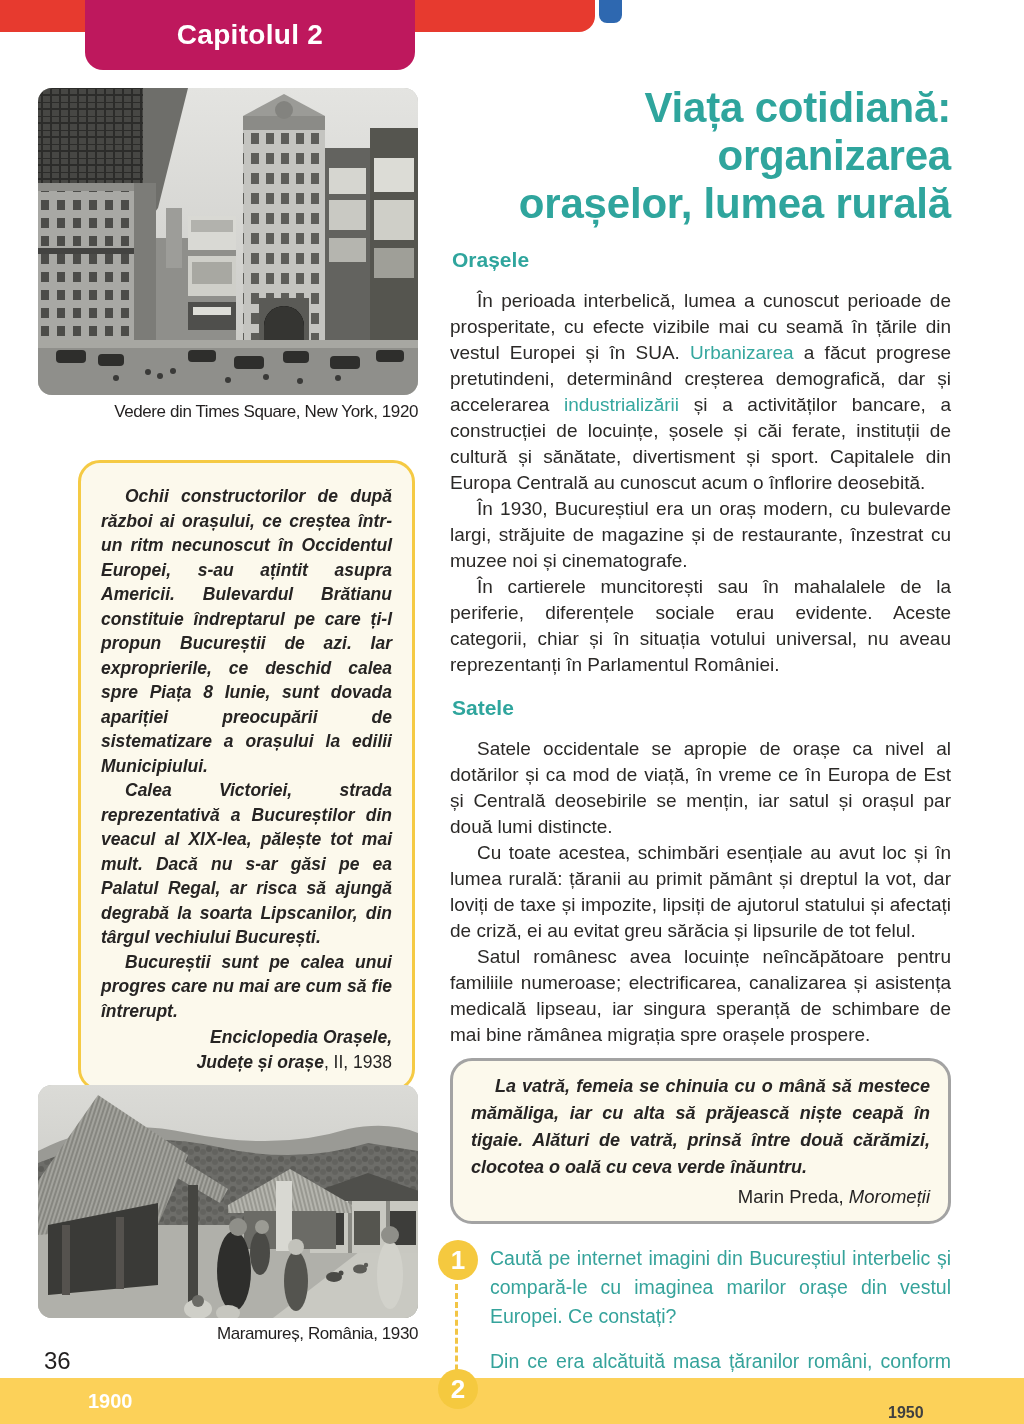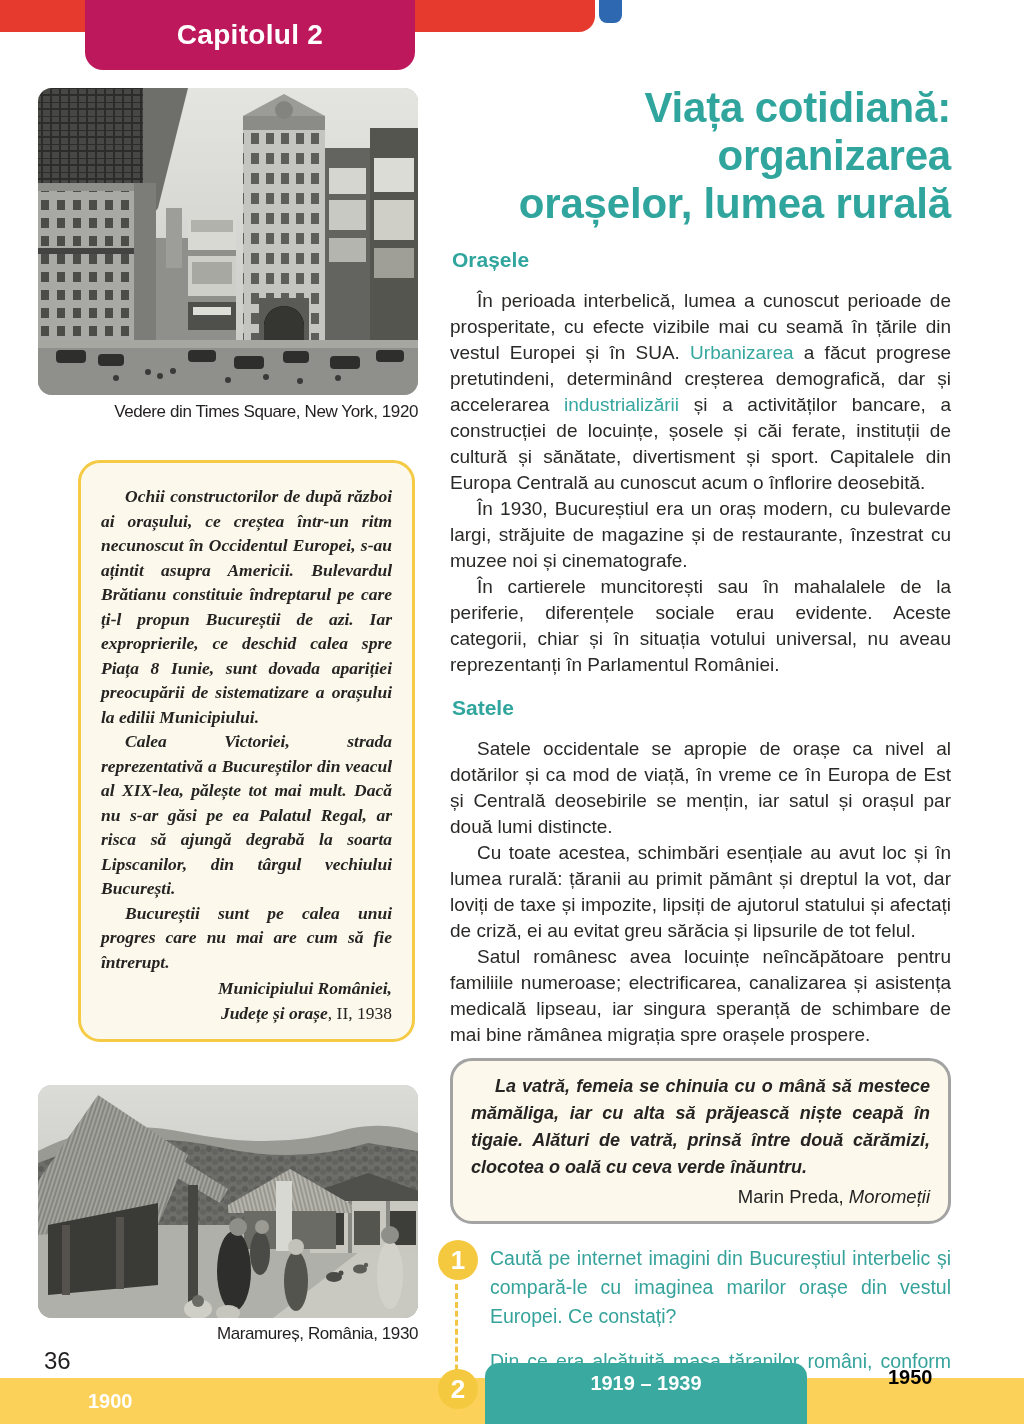--- a/index.html
+++ b/index.html
@@ -20,21 +20,21 @@
   .photo { position:absolute; left:38px; width:380px; border-radius:14px; overflow:hidden; background:#bdbdb9; }
   .photo svg { display:block; }
   #photo-city { top:88px; height:307px; }
   #photo-village { top:1085px; height:233px; }
   .caption { position:absolute; left:38px; width:380px; text-align:right;
     font-size:17px; font-weight:normal; letter-spacing:-0.4px; color:#221f1f; }
   #caption-city { top:402px; }
   #caption-village { top:1324px; }
   .quote-box-left { position:absolute; left:78px; top:460px; width:337px;
     background:#fcf9ec; border:3px solid #f5ca44; border-radius:22px;
-    padding:21px 20px 14px 20px;font-family:Liberation Serif, serif; }
+    padding:21px 20px 14px 20px; }
   .quote-box-left p { font-style:italic; font-weight:600; font-size:17.5px; line-height:24.5px;
     text-align:justify; text-indent:24px; color:#262423; }
   .quote-source { margin-top:2px; text-align:right; font-size:17.5px; line-height:24.5px; color:#262423; }
   .quote-source .it { font-style:italic; font-weight:600; }
   .quote-source .rm { font-style:normal; font-weight:normal; }
   
   .right-col { position:absolute; left:450px; top:84px; width:501px; }
   .lesson-title { text-align:right; color:#2fa59d; font-weight:bold;
     font-size:42px; line-height:48px; margin-bottom:18px; letter-spacing:-0.2px; }
   .section-heading { color:#2fa59d; font-weight:bold; font-size:21px; line-height:28px; margin:0 0 14px 2px; }
@@ -55,21 +55,21 @@
   .q-circle { position:absolute; left:-12px; width:40px; height:40px; border-radius:50%;
     background:#f5c93f; color:#fff; font-size:26px; font-weight:bold;
     display:flex; align-items:center; justify-content:center; z-index:2; }
   .question:nth-child(2) .q-circle { top:-4px; }
   .question:nth-child(3) .q-circle { top:22px; }
   .q-text { color:#35a39b; font-size:19.5px; line-height:29px; text-align:justify; }
   
   .page-number { position:absolute; left:44px; top:1347px; font-size:24px; color:#221f1f; }
   .yellow-bar { position:absolute; left:0; bottom:0; width:1024px; height:46px; background:#fcd159; }
   .tl-start { position:absolute; left:88px; top:1390px; color:#fff; font-weight:bold; font-size:20px; z-index:3; }
-  .tl-end { position:absolute; left:888px; top:1366px; color:#000000; font-weight:bold; font-size:20px; z-index:3; }
+  .tl-end { position:absolute; left:888px; top:1404px; color:#404040; font-weight:bold; font-size:16px; z-index:3; }
   .tl-range-box { position:absolute; left:485px; top:1363px; width:322px; height:61px;
     background:#3aa9a0; border-radius:14px 14px 0 0; z-index:2;
     display:flex; justify-content:center; }
   .tl-range-box span { color:#fff; font-weight:bold; font-size:20px; margin-top:9px; }
 </style>
 </head>
 <body>
 
 <div class="page">
 
@@ -159,21 +159,21 @@
       </g>
     </svg>
   </div>
   <div class="caption" id="caption-city">Vedere din Times Square, New York, 1920</div>
 
   <div class="quote-box-left">
     <p>Ochii constructorilor de după război ai orașului, ce creștea într-un ritm necunoscut în Occidentul Europei, s-au ațintit asupra Americii. Bulevardul Brătianu constituie îndreptarul pe care ți-l propun Bucureștii de azi. Iar exproprierile, ce deschid calea spre Piața 8 Iunie, sunt dovada apariției preocupării de sistematizare a orașului la edilii Municipiului.</p>
     <p>Calea Victoriei, strada reprezentativă a Bucureștilor din veacul al XIX-lea, pălește tot mai mult. Dacă nu s-ar găsi pe ea Palatul Regal, ar risca să ajungă degrabă la soarta Lipscanilor, din târgul vechiului București.</p>
     <p>Bucureștii sunt pe calea unui progres care nu mai are cum să fie întrerupt.</p>
     <div class="quote-source">
-      <span class="it">Municipiului României,</span><br>
+      <span class="it">Enciclopedia Orașele,</span><br>
       <span class="it">Județe și orașe</span><span class="rm">, II, 1938</span>
     </div>
   </div>
 
   <div class="photo" id="photo-village">
     <svg width="380" height="233" viewBox="0 0 380 233" xmlns="http://www.w3.org/2000/svg">
       <defs>
         <linearGradient id="sky2" x1="0" y1="0" x2="0" y2="1">
           <stop offset="0" stop-color="#dbdbd7"></stop>
             <stop offset="1" stop-color="#bdbdb8"></stop>
@@ -276,17 +276,14 @@
         <div class="q-circle">2</div>
         <div class="q-text">Din ce era alcătuită masa țăranilor români, conform descrierii lui Marin Preda? Descrie satul românesc, folosind imaginea alăturată.</div>
       </div>
     </div>
   </div>
 
   <div class="page-number">36</div>
   <div class="yellow-bar"></div>
   <div class="tl-start">1900</div>
   <div class="tl-end">1950</div>
-  <div class="tl-range-box">
-    <span>1919 – 1939</span>
-  </div>
 
 </div>
 
 </body></html>

